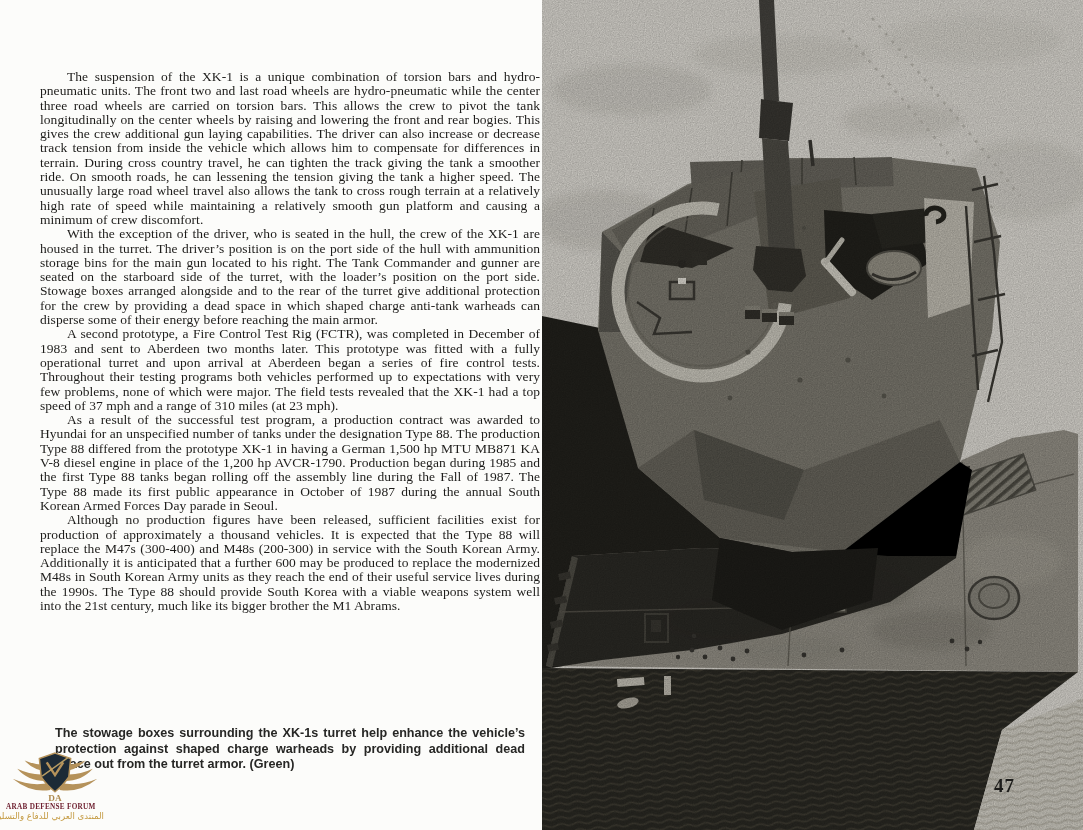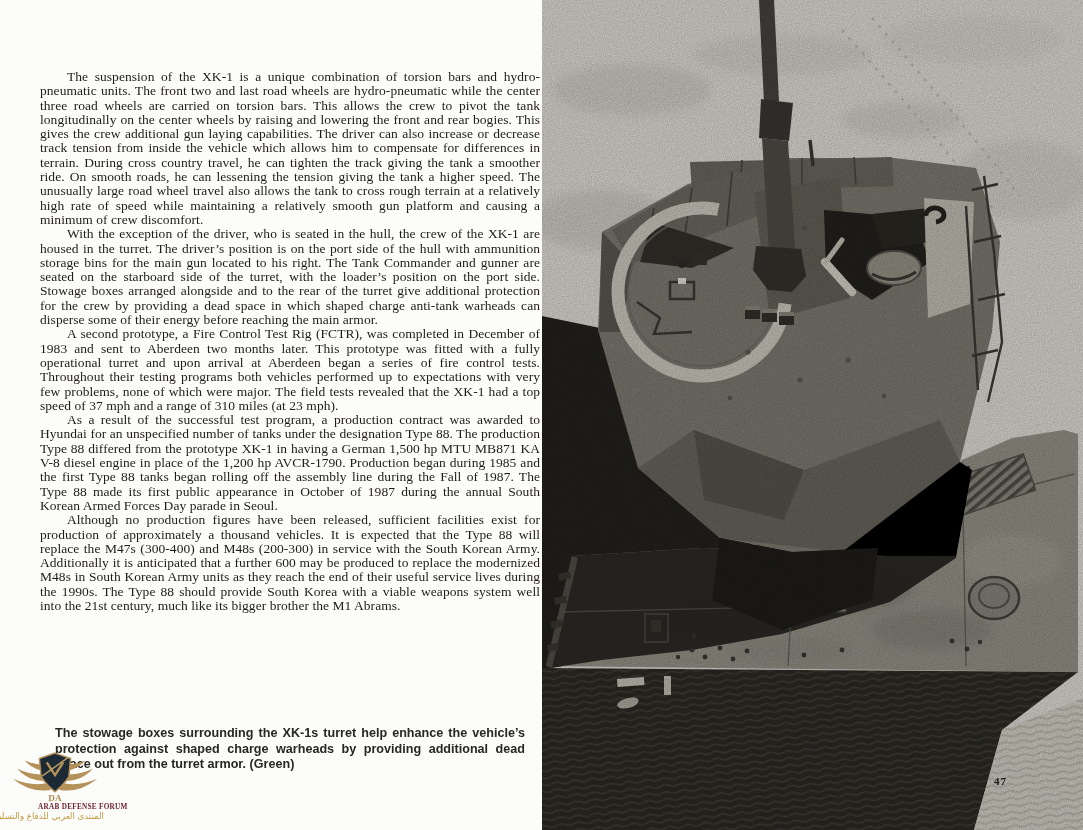--- a/index.html
+++ b/index.html
@@ -14,38 +14,38 @@
     text-align:justify;letter-spacing:0.05px;
   }
   .article p{margin:0;text-indent:27px;}
   
   .photo{
     position:absolute;left:542px;top:0;width:541px;height:830px;
   }
   .photo svg{display:block;width:541px;height:830px;}
   .page-number{
     position:absolute;left:994px;top:775px;
-    font-family:"Liberation Serif",serif;font-size:11px;font-weight:600;
+    font-family:"Liberation Serif",serif;font-size:19px;font-weight:600;
     color:#1c1c1a;letter-spacing:1px;
   }
   
   .caption{
     position:absolute;left:55px;top:726px;width:470px;
     font-family:"Liberation Sans",sans-serif;font-weight:bold;
     font-size:12.6px;line-height:15.6px;color:#27
     2725;text-align:justify;color:#272725;
   }
   
   .watermark{
     position:absolute;left:6px;top:751px;width:98px;text-align:left;
   }
   .watermark .emblem{display:block;margin:0 auto;width:92px;height:52px;}
   .wm-title{
     font-family:"Liberation Serif",serif;font-weight:bold;font-size:7.2px;
-    color:#6e2030;letter-spacing:0.3px;line-height:8px;white-space:nowrap;margin-left:32px;
+    color:#6e2030;letter-spacing:0.3px;line-height:8px;white-space:nowrap;
   }
   .wm-arabic{
     font-family:"DejaVu Sans",sans-serif;font-size:8.6px;color:#c49a41;
     line-height:11px;direction:rtl;white-space:nowrap;
   }
 </style>
 </head>
 <body>
 
 <div class="page">

